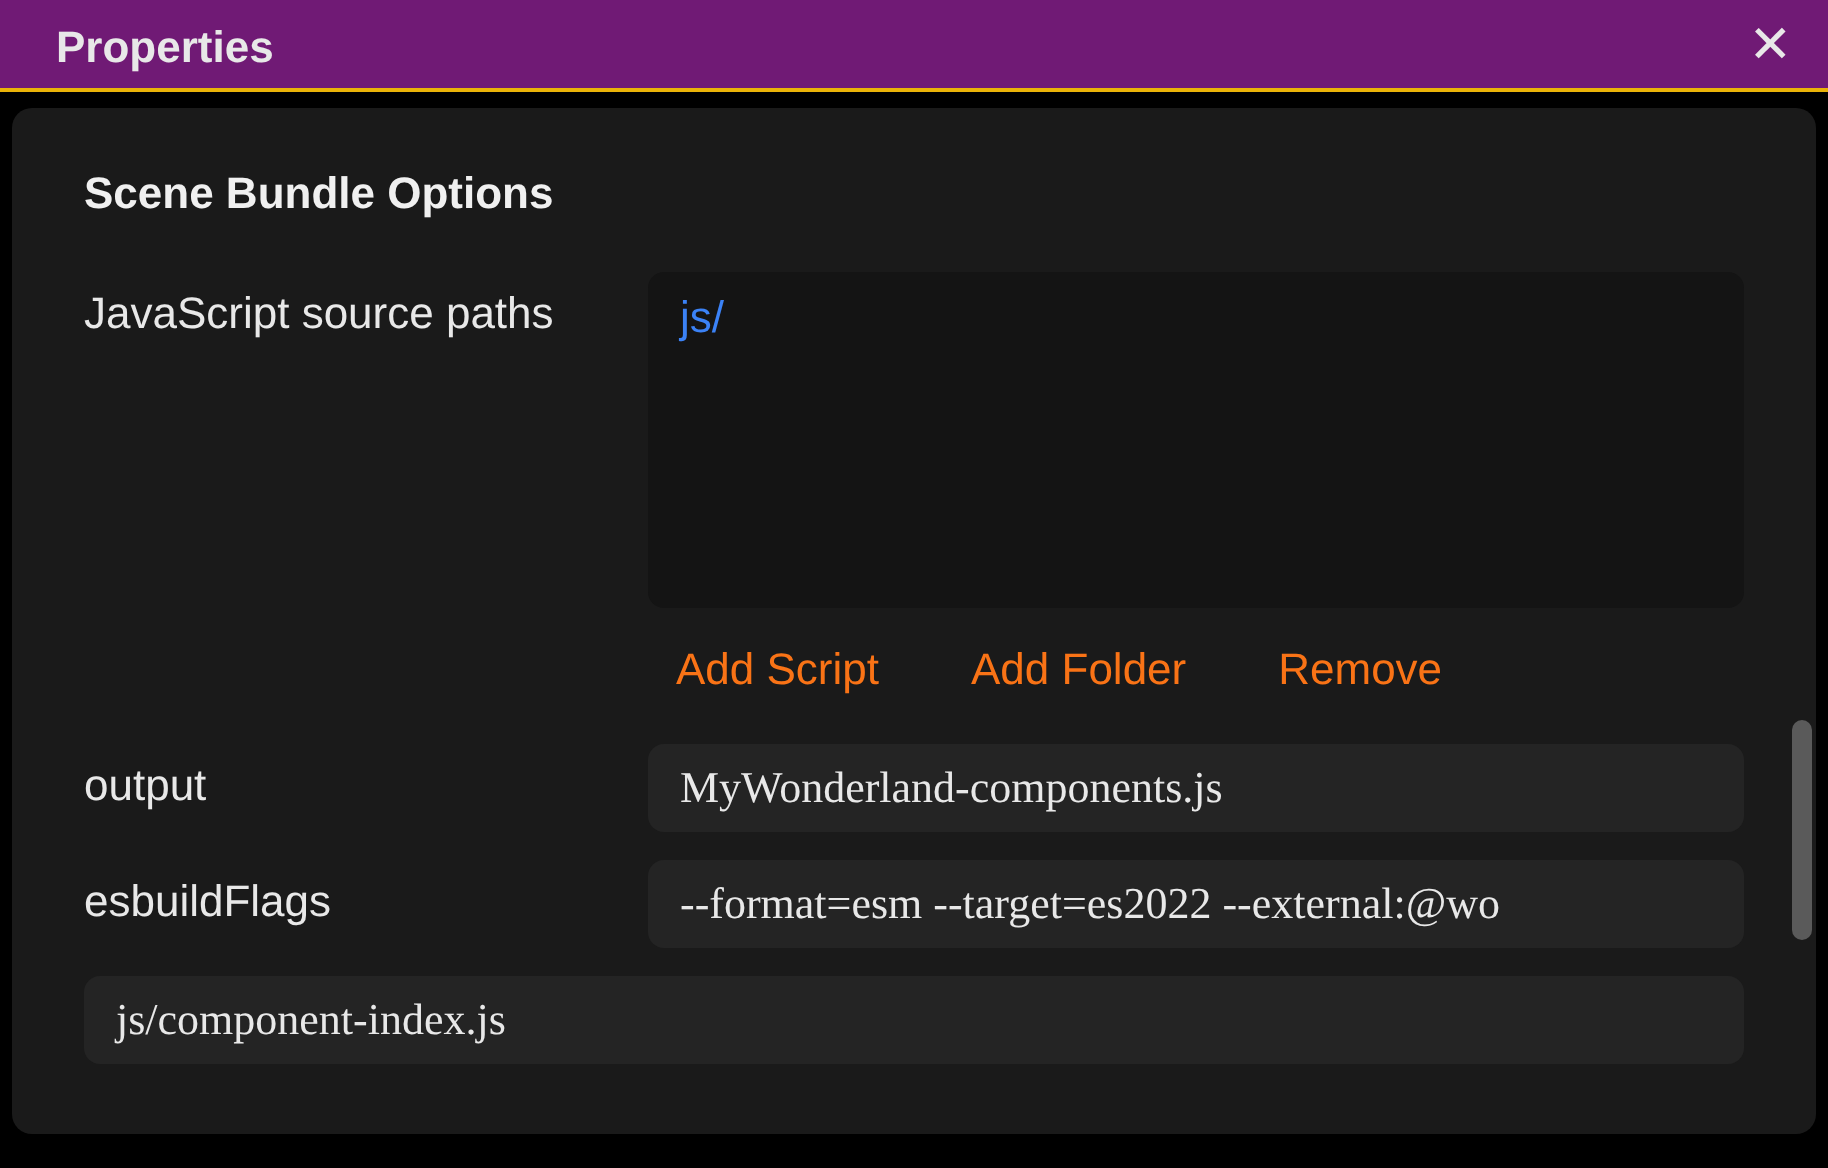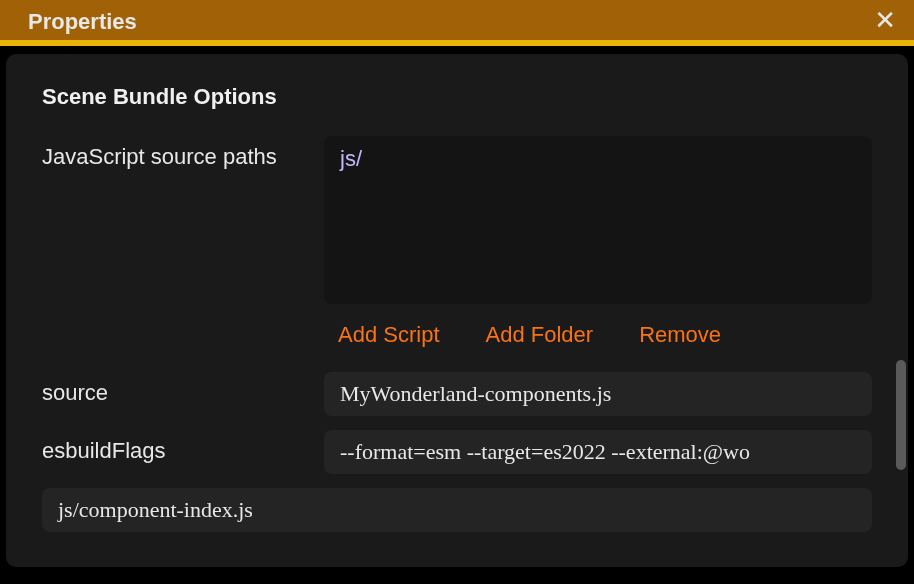--- a/index.html
+++ b/index.html
@@ -7,23 +7,23 @@
       font-family: -apple-system, BlinkMacSystemFont, "Segoe UI", Arial, sans-serif;
       background: #000;
       color: #e8e8e8;
       width: 914px;
       height: 584px;
       overflow: hidden;
     }
     .tab-bar {
       display: flex;
       align-items: center;
-      background: #a16207;
+      background: #701a75;
       height: 46px;
-      border-bottom: 6px solid #eab308;
+      border-bottom: 2px solid #eab308;
       position: relative;
     }
     .tab {
       padding: 0 28px;
       height: 42px;
       display: flex;
       align-items: center;
       font-size: 22px;
       font-weight: 600;
       color: #e8e8e8;
@@ -79,21 +79,21 @@
     .form-control-col {
       flex: 1;
     }
     .listbox {
       width: 100%;
       height: 168px;
       background: #141414;
       border-radius: 8px;
       padding: 10px 16px;
       font-size: 22px;
-      color: #c4b5fd;
+      color: #3b82f6;
     }
     .action-row {
       display: flex;
       gap: 46px;
       padding: 18px 14px 10px 14px;
     }
     .action-btn {
       background: transparent;
       border: none;
       color: #f97316;
@@ -179,21 +179,21 @@
         </div>
         <div class="action-row">
           <button class="action-btn">Add Script</button>
           <button class="action-btn">Add Folder</button>
           <button class="action-btn">Remove</button>
         </div>
       </div>
     </div>
 
     <div class="form-row">
-      <div class="form-label">source</div>
+      <div class="form-label">output</div>
       <div class="form-control-col">
         <div class="text-input">MyWonderland-components.js</div>
       </div>
     </div>
 
 
     <div class="form-row">
       <div class="form-label">esbuildFlags</div>
       <div class="form-control-col">
         <div class="text-input text-overflow">--format=esm --target=es2022 --external:@wo</div>

